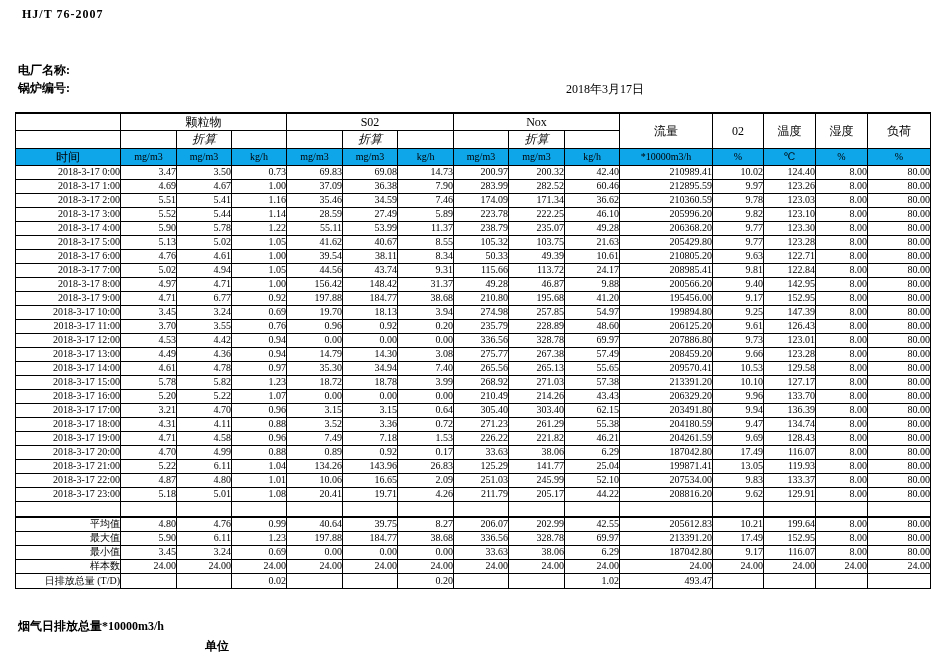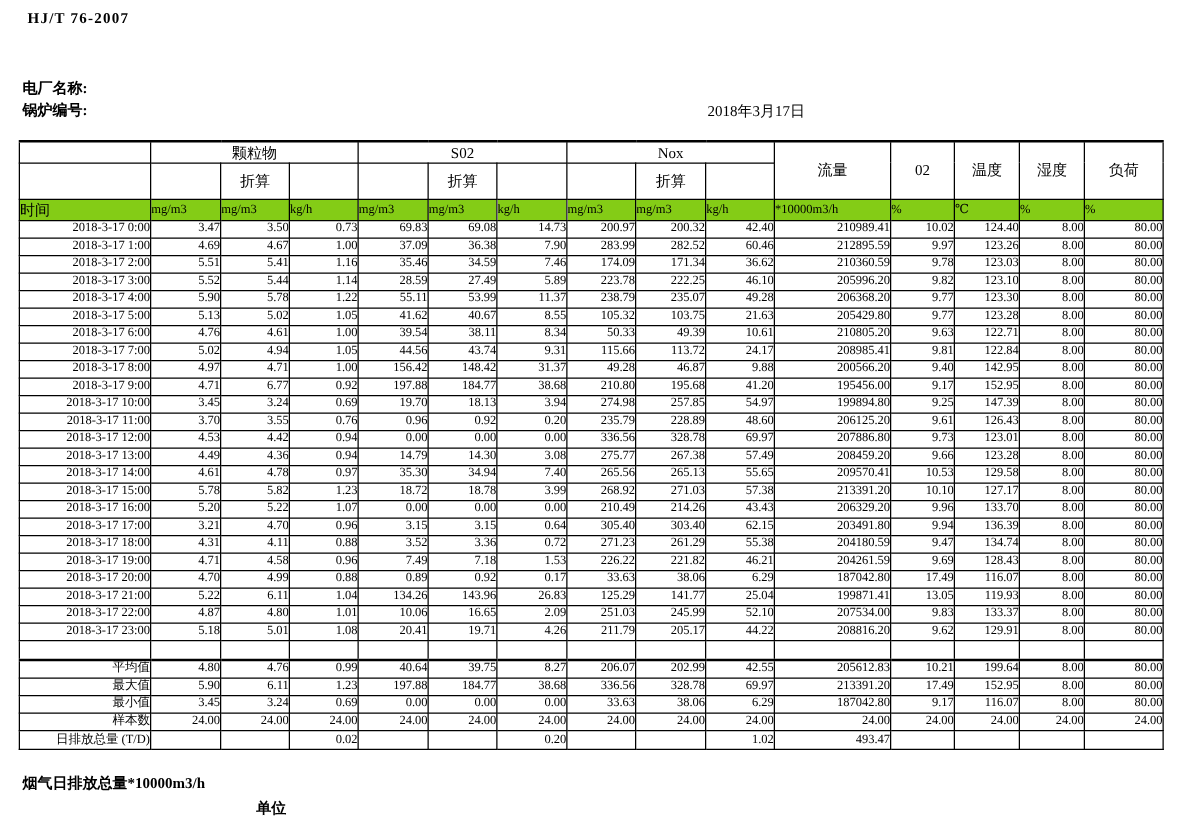--- a/index.html
+++ b/index.html
@@ -8,23 +8,23 @@
   .abs{position:absolute;white-space:nowrap;}
   .std{left:22px;top:7px;font-weight:bold;font-size:12px;letter-spacing:1px;}
   .title{left:204px;top:26px;font-weight:bold;font-size:16px;letter-spacing:1px;}
   .plant{left:18px;top:62px;font-weight:bold;font-size:12px;}
   .boiler{left:18px;top:80px;font-weight:bold;font-size:12px;}
   .date{left:566px;top:81px;font-size:12px;}
   table.rep{position:absolute;left:15px;top:112px;width:915px;border-collapse:collapse;
         table-layout:fixed;border-top:2px solid #000;}
   table.rep td{border:1px solid #000;padding:0;font-size:10px;overflow:hidden;
         vertical-align:middle;line-height:1;}
-  tr.h1{height:17px;margin-top:46px;} tr.h2{height:29px;} tr.h3{height:17px;}
+  tr.h1{height:17px;margin-top:46px;} tr.h2{height:18px;font-style:italic;} tr.h3{height:17px;}
   tr.h1 td,tr.h2 td{text-align:center;font-size:12px;}
-  tr.h3 td{background:#84cc16;font-size:10px;}
+  tr.h3 td{text-align:center;background:#0ea5e9;font-size:10px;}
   tr.h3 td.tlabel{font-size:12px;}
   tr.datarow{height:14px;}
   tr.emptyrow{height:16px;}
   tr.totalrow{height:15px;}
   td.timecell{text-align:right;padding-right:3px;}
   td.leftalign{text-align:right;padding-left:2px;}
   td.num{text-align:right;padding-right:5px;}
   td.c6,td.c7,td.c8{vertical-align:top;padding-top:1px;}
   td.c9{padding-right:12px;}
   td.c10{padding-right:9px;}

